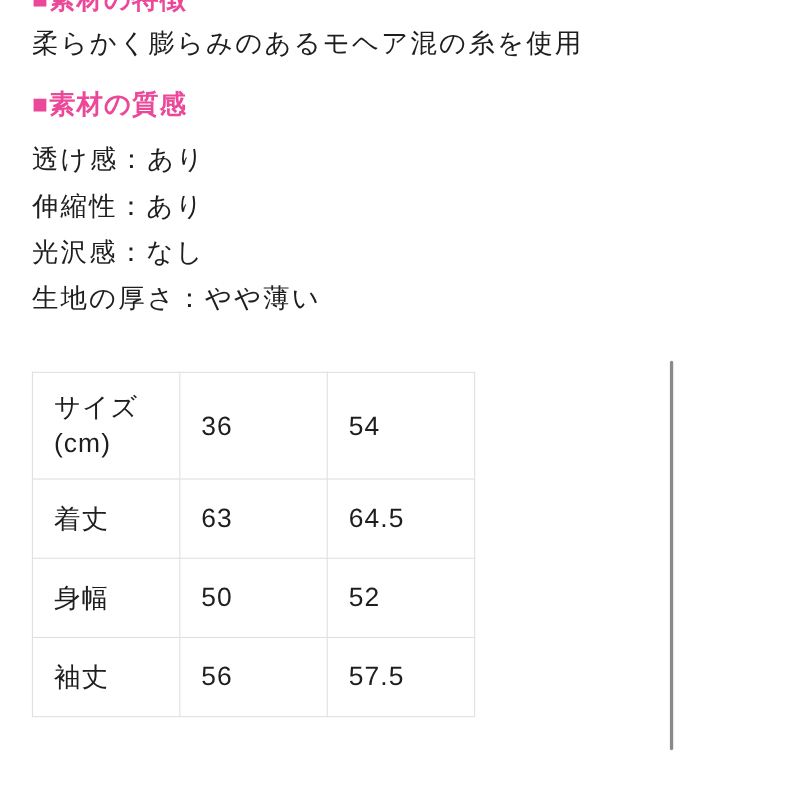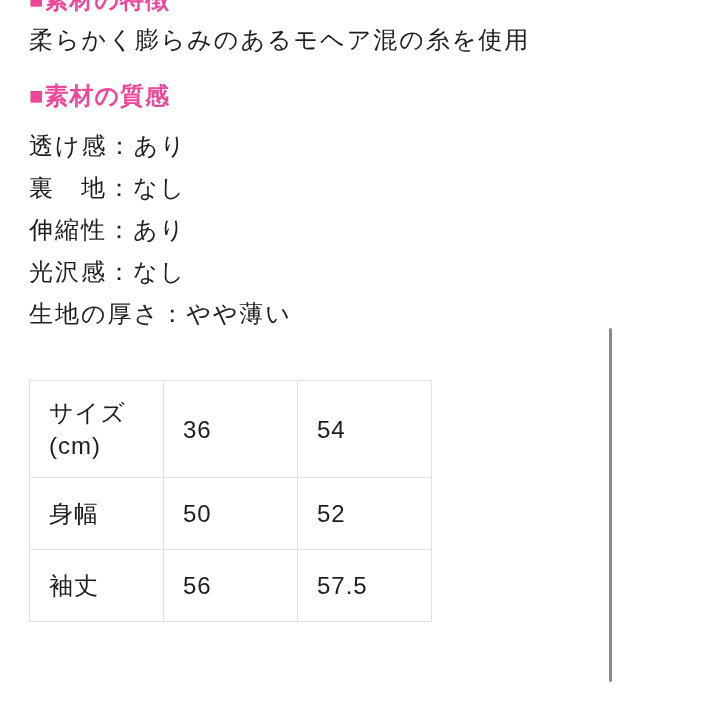--- a/index.html
+++ b/index.html
@@ -93,35 +93,39 @@
 <div class="page">
 
   <h2 class="section-heading heading-cut">■素材の特徴</h2>
 
   <p class="description">柔らかく膨らみのあるモヘア混の糸を使用</p>
 
   <h2 class="section-heading heading-texture">■素材の質感</h2>
 
   <div class="spec-list">
       <div class="spec-line">透け感：あり</div>
-      <div class="spec-line">裏　地：なし</div>
       <div class="spec-line">伸縮性：あり</div>
       <div class="spec-line">光沢感：なし</div>
       <div class="spec-line">生地の厚さ：やや薄い</div>
     </div>
 
   <table class="size-table">
     <thead>
       <tr>
           <th>サイズ(cm)</th>
           <th>36</th>
           <th>54</th>
         </tr>
     </thead>
     <tbody>
+        <tr>
+          <td>着丈</td>
+          <td>63</td>
+          <td>64.5</td>
+        </tr>
         <tr>
           <td>身幅</td>
           <td>50</td>
           <td>52</td>
         </tr>
         <tr>
           <td>袖丈</td>
           <td>56</td>
           <td>57.5</td>
         </tr>

